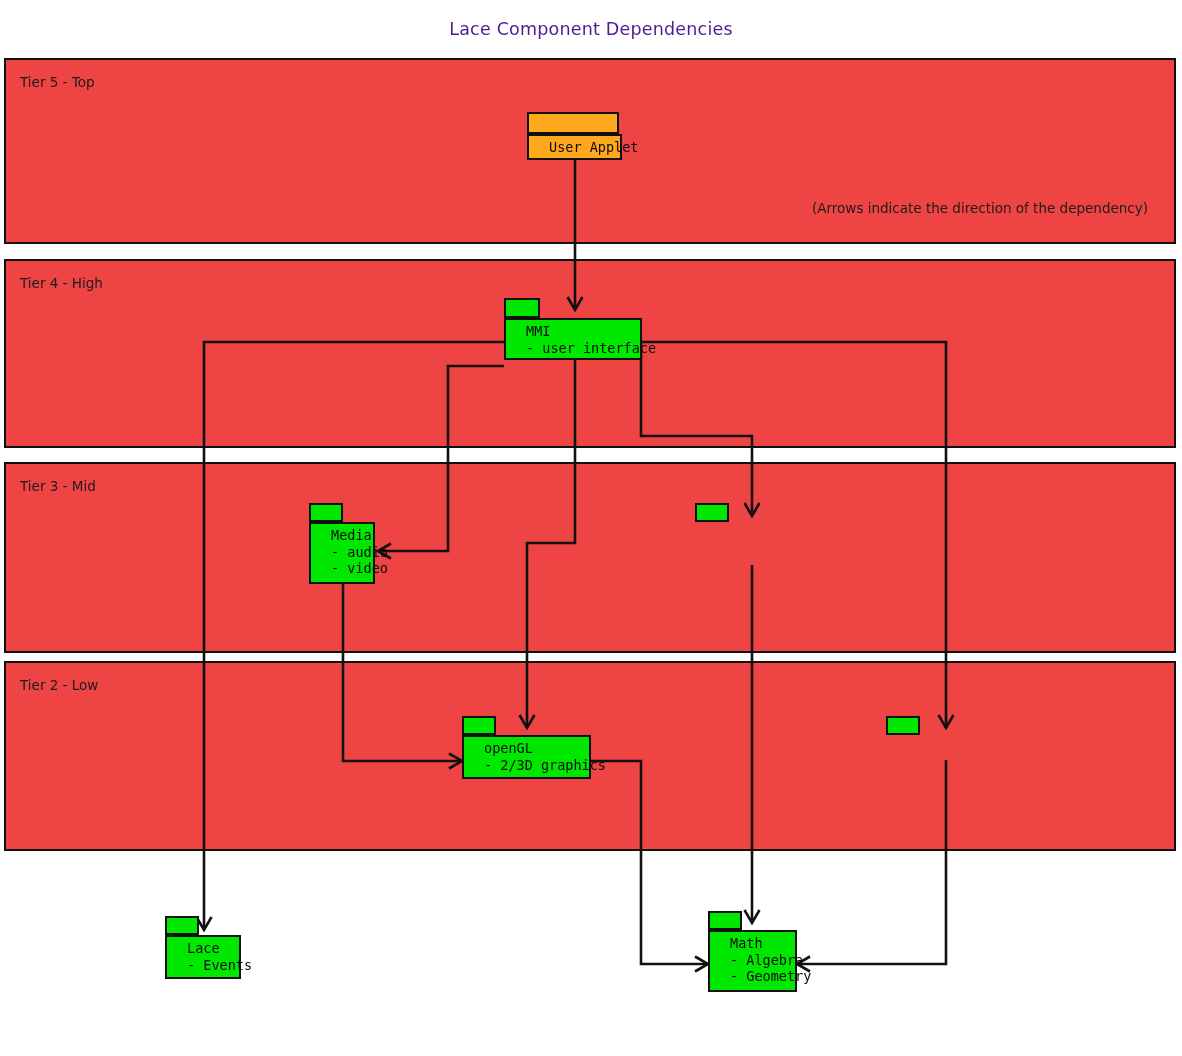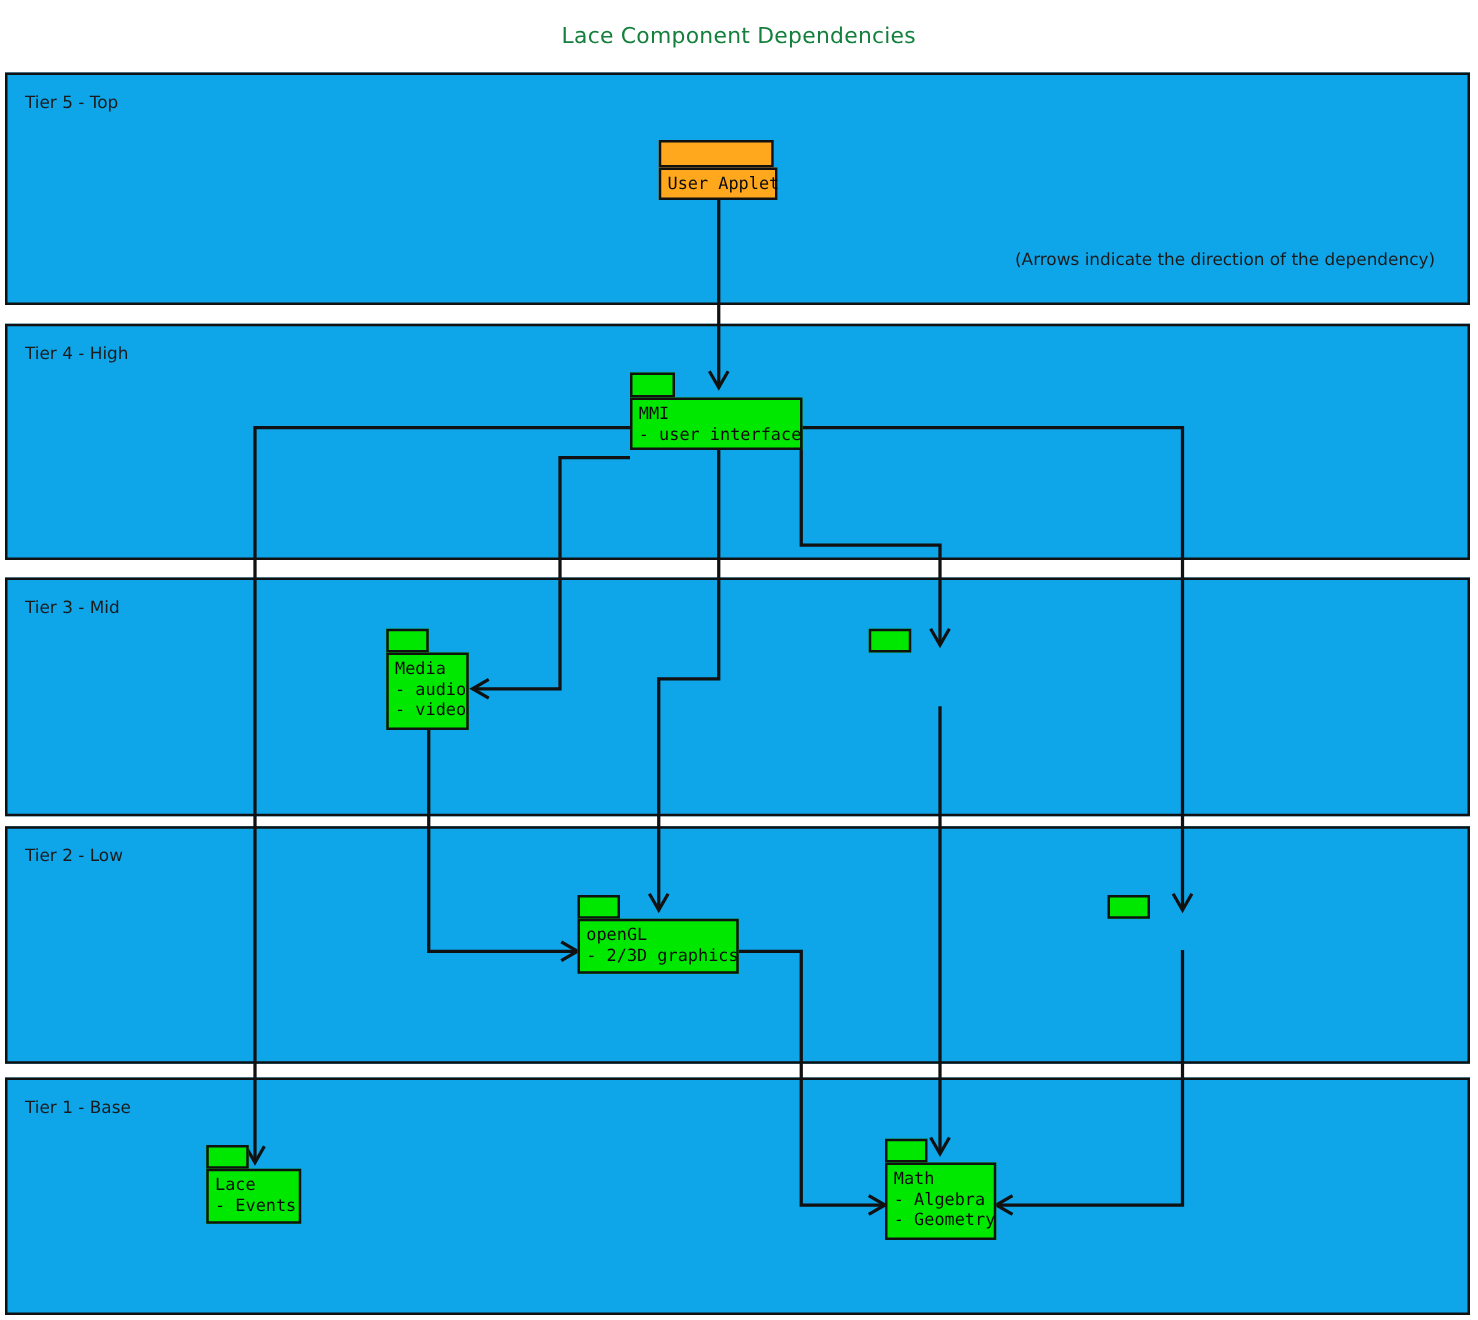--- a/index.html
+++ b/index.html
@@ -18,26 +18,26 @@
     overflow: hidden;
   }
   #diagram-title {
     position: absolute;
     left: 0;
     top: 19px;
     width: 1182px;
     text-align: center;
     font-family: "DejaVu Sans", sans-serif;
     font-size: 17.5px;
-    color: #15803d;
+    color: #4c1d95;
     letter-spacing: 0.2px;
   }
   .tier-band {
     position: absolute;
-    background: #0ea5e9;
+    background: #ef4444;
     border: 2.5px solid #111111;
     box-sizing: border-box;
   }
   .tier-label {
     position: absolute;
     left: 14px;
     top: 14px;
     font-family: "DejaVu Sans", sans-serif;
     font-size: 13.5px;
     color: #1b1b1b;
@@ -62,21 +62,21 @@
     left: 0;
     top: 0;
     box-sizing: border-box;
     border: 2.5px solid #111111;
   }
   .node .body {
     position: absolute;
     left: 0;
     box-sizing: border-box;
     border: 2.5px solid #111111;
-    padding: 3px 4px 3px 5px;
+    padding: 3px 4px 3px 20px;
     font-family: "DejaVu Sans Mono", monospace;
     font-size: 13.5px;
     line-height: 16.5px;
     color: #0b0b0b;
     white-space: pre;
     overflow: visible;
   }
   .node.green .tab, .node.green .body { background: #00e800; }
   .node.orange .tab, .node.orange .body { background: #ffa81e; }
   .node .body-line { display: block; }
@@ -114,23 +114,20 @@
   </div>
   <div class="tier-band" style="left:4px;top:259px;width:1172px;height:189px;">
     <div class="tier-label">Tier 4 - High</div>
   </div>
   <div class="tier-band" style="left:4px;top:462px;width:1172px;height:191px;">
     <div class="tier-label">Tier 3 - Mid</div>
   </div>
   <div class="tier-band" style="left:4px;top:661px;width:1172px;height:190px;">
     <div class="tier-label">Tier 2 - Low</div>
   </div>
-  <div class="tier-band" style="left:4px;top:862px;width:1172px;height:190px;">
-    <div class="tier-label">Tier 1 - Base</div>
-  </div>
 
   <svg id="connectors" viewBox="0 0 1182 1056">
       <g>
         <polyline points="575,152 575,310"></polyline>
         <polyline points="567.5,297 575,310 582.5,297" class="arrowhead"></polyline>
       </g>
       <g>
         <polyline points="504,342 204,342 204,930"></polyline>
         <polyline points="196.5,917 204,930 211.5,917" class="arrowhead"></polyline>
       </g>

